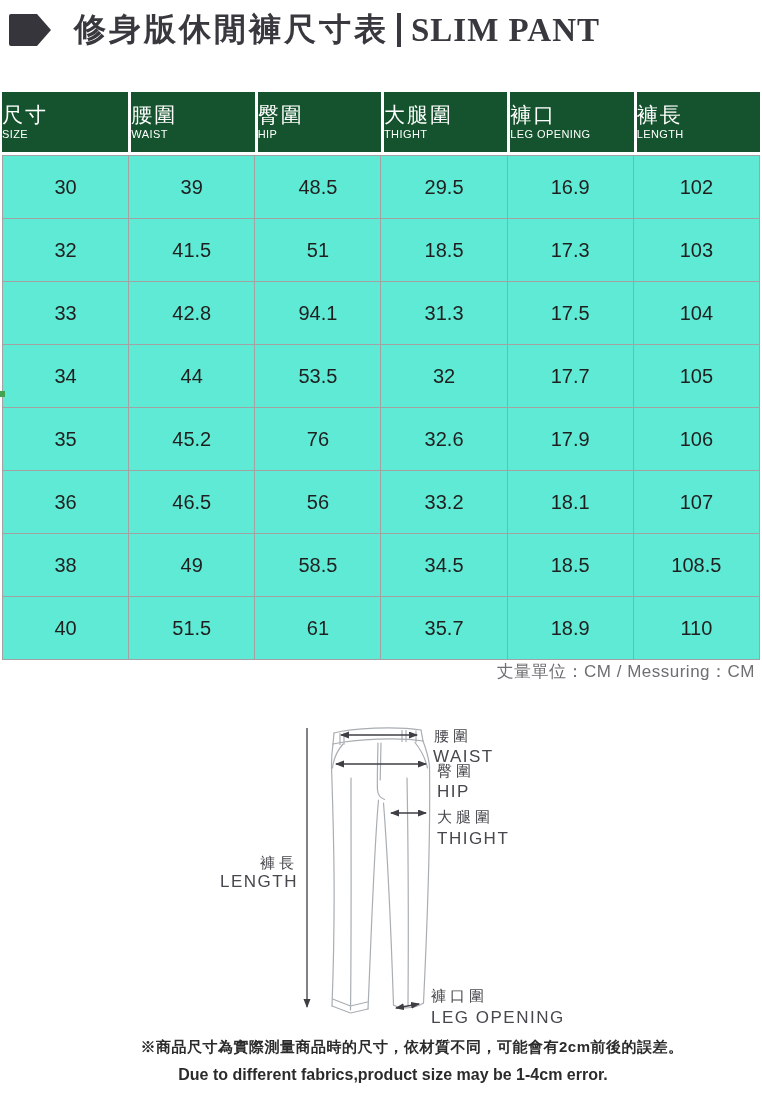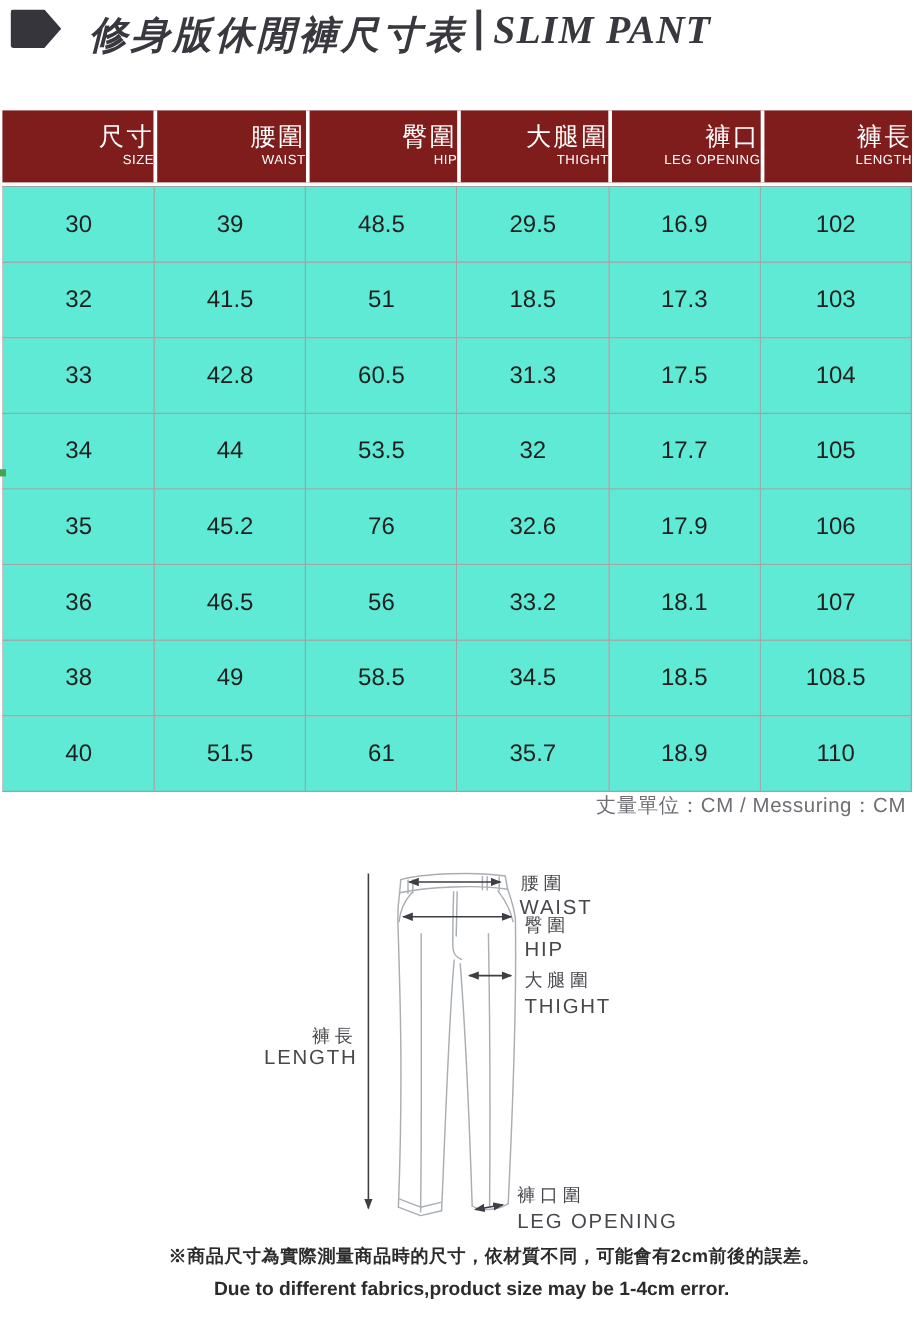--- a/index.html
+++ b/index.html
@@ -2,40 +2,40 @@
 <html><head>
 <meta charset="utf-8">
 <style>
   html,body { margin:0; padding:0; background:#ffffff; }
   .page {
     position:relative; width:762px; height:1100px; background:#ffffff;
     font-family:"Liberation Sans", sans-serif; overflow:hidden;
   }
 
   
-  .title-bar { position:absolute; left:8px; top:8px; display:flex; align-items:flex-start;font-style:italic; }
+  .title-bar { position:absolute; left:8px; top:8px; display:flex; align-items:center; }
   .title-icon { width:44px; height:32px; flex:0 0 auto; }
   .title-zh {
     margin-left:22px; font-size:32px; font-weight:700; letter-spacing:3px;
     color:#39383e; white-space:nowrap;
   }
   .title-sep { width:4px; height:34px; background:#39383e; margin:0 10px 0 8px; }
   .title-en {
     font-family:"Liberation Serif", serif; font-size:33px; font-weight:700;
     letter-spacing:1px; color:#39383e; white-space:nowrap;
   }
 
   
   .table-header {
     position:absolute; left:2px; top:92px; width:758px; height:60px;
     display:grid; grid-template-columns:repeat(6,1fr);
   }
   .header-cell {
-    background:#7f1d1d; color:#ffffff; display:flex; flex-direction:column;
-    align-items:flex-end; justify-content:center;
+    background:#14532d; color:#ffffff; display:flex; flex-direction:column;
+    align-items:flex-start; justify-content:center;
   }
   .header-cell + .header-cell { border-left:3px solid #ffffff; }
   .h-zh { font-size:21px; letter-spacing:2px; line-height:1; }
   .h-en { font-size:11px; letter-spacing:0.4px; margin-top:4px; line-height:1; }
 
   
   .size-table {
     position:absolute; left:2px; top:155px; width:758px;
     border-collapse:collapse; table-layout:fixed;
   }
@@ -122,21 +122,21 @@
         <td>32</td>
         <td>41.5</td>
         <td>51</td>
         <td>18.5</td>
         <td>17.3</td>
         <td>103</td>
       </tr>
       <tr>
         <td>33</td>
         <td>42.8</td>
-        <td>60.5</td>
+        <td>94.1</td>
         <td>31.3</td>
         <td>17.5</td>
         <td>104</td>
       </tr>
       <tr>
         <td>34</td>
         <td>44</td>
         <td>53.5</td>
         <td>32</td>
         <td>17.7</td>

